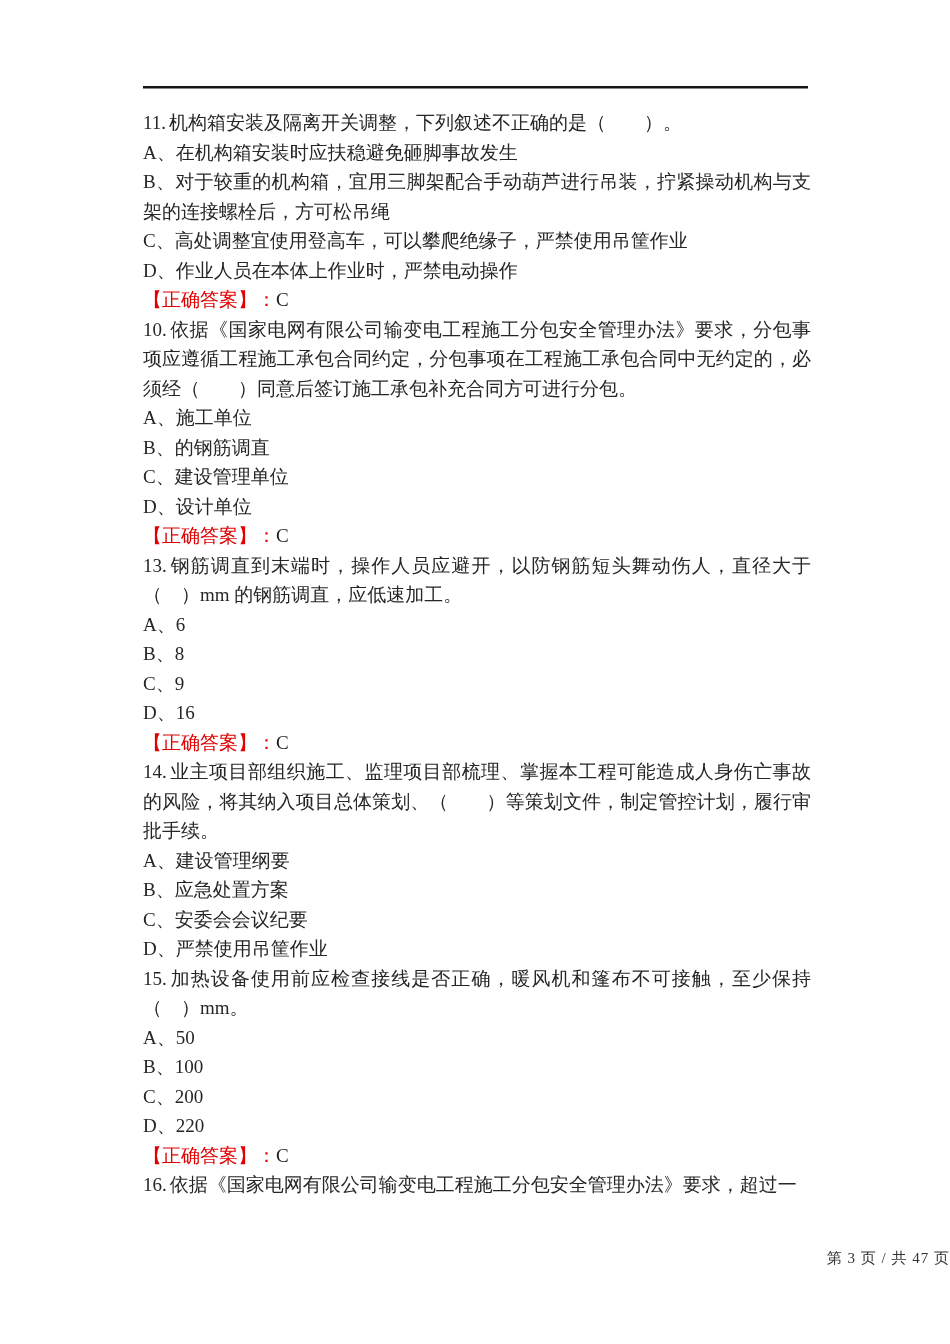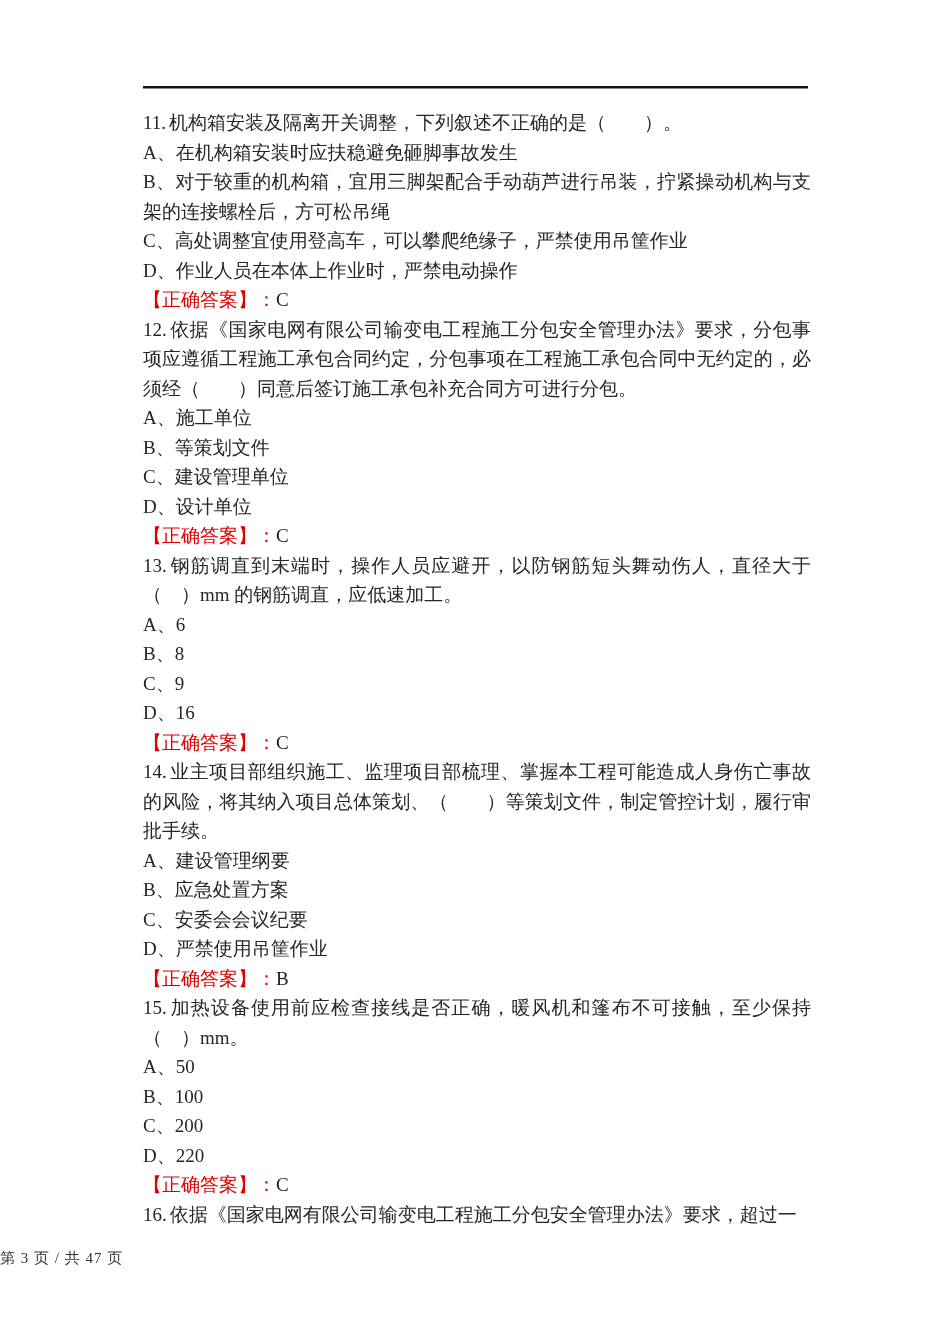--- a/index.html
+++ b/index.html
@@ -26,21 +26,21 @@
     text-align: justify;
   }
   .content p { margin: 0; padding: 0; }
   .question { margin: 0; }
   .qnum { margin-right: 3px; }
   .answer-label { font-weight: normal; }
   .answer-value { color: #1d1d1d; }
   .footer {
     position: absolute;
     left: 0; top: 1248px; width: 950px;
-    text-align: left;
+    text-align: right;
     font-size: 15px;
     line-height: 20px;
     color: #333333;
     letter-spacing: 1px;
   }
 </style>
 </head>
 <body>
 
 <div class="page">
@@ -48,42 +48,41 @@
   <div class="content">
       <section class="question">
         <p class="qtext"><span class="qnum">11.</span><span>机构箱安装及隔离开关调整，下列叙述不正确的是（　　）。</span></p>
         <p class="option">A、在机构箱安装时应扶稳避免砸脚事故发生</p>
         <p class="option">B、对于较重的机构箱，宜用三脚架配合手动葫芦进行吊装，拧紧操动机构与支架的连接螺栓后，方可松吊绳</p>
         <p class="option">C、高处调整宜使用登高车，可以攀爬绝缘子，严禁使用吊筐作业</p>
         <p class="option">D、作业人员在本体上作业时，严禁电动操作</p>
         <p class="answer"><span class="answer-label" style="color: rgb(224, 0, 0);">【正确答案】：</span><span class="answer-value">C</span></p>
       </section>
       <section class="question">
-        <p class="qtext"><span class="qnum">12.</span><span>依据《国家电网有限公司输变电工程施工分包安全管理办法》要求，分包事项应遵循工程施工承包合同约定，分包事项在工程施工承包合同中无约定的，必须经（　　）同意后签订施工承包补充合同方可进行分包。</span></p>
+        <p class="qtext"><span class="qnum">10.</span><span>依据《国家电网有限公司输变电工程施工分包安全管理办法》要求，分包事项应遵循工程施工承包合同约定，分包事项在工程施工承包合同中无约定的，必须经（　　）同意后签订施工承包补充合同方可进行分包。</span></p>
         <p class="option">A、施工单位</p>
-        <p class="option">B、等策划文件</p>
+        <p class="option">B、的钢筋调直</p>
         <p class="option">C、建设管理单位</p>
         <p class="option">D、设计单位</p>
         <p class="answer"><span class="answer-label" style="color: rgb(224, 0, 0);">【正确答案】：</span><span class="answer-value">C</span></p>
       </section>
       <section class="question">
         <p class="qtext"><span class="qnum">13.</span><span>钢筋调直到末端时，操作人员应避开，以防钢筋短头舞动伤人，直径大于（　）mm 的钢筋调直，应低速加工。</span></p>
         <p class="option">A、6</p>
         <p class="option">B、8</p>
         <p class="option">C、9</p>
         <p class="option">D、16</p>
         <p class="answer"><span class="answer-label" style="color: rgb(224, 0, 0);">【正确答案】：</span><span class="answer-value">C</span></p>
       </section>
       <section class="question">
         <p class="qtext"><span class="qnum">14.</span><span>业主项目部组织施工、监理项目部梳理、掌握本工程可能造成人身伤亡事故的风险，将其纳入项目总体策划、（　　）等策划文件，制定管控计划，履行审批手续。</span></p>
         <p class="option">A、建设管理纲要</p>
         <p class="option">B、应急处置方案</p>
         <p class="option">C、安委会会议纪要</p>
         <p class="option">D、严禁使用吊筐作业</p>
-        <p class="answer"><span class="answer-label" style="color: rgb(224, 0, 0);">【正确答案】：</span><span class="answer-value">B</span></p>
       </section>
       <section class="question">
         <p class="qtext"><span class="qnum">15.</span><span>加热设备使用前应检查接线是否正确，暖风机和篷布不可接触，至少保持（　）mm。</span></p>
         <p class="option">A、50</p>
         <p class="option">B、100</p>
         <p class="option">C、200</p>
         <p class="option">D、220</p>
         <p class="answer"><span class="answer-label" style="color: rgb(224, 0, 0);">【正确答案】：</span><span class="answer-value">C</span></p>
       </section>
       <section class="question">

